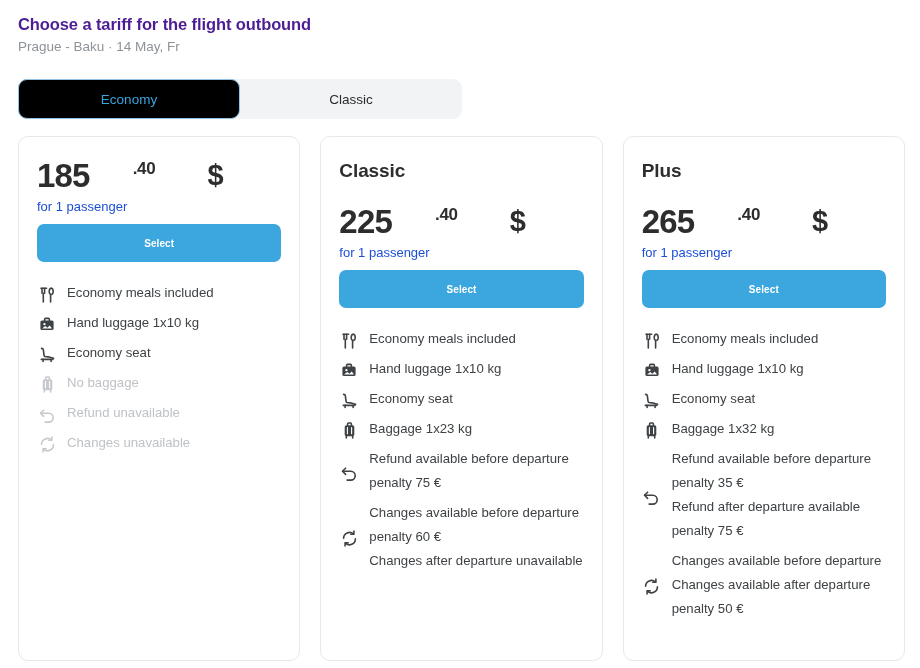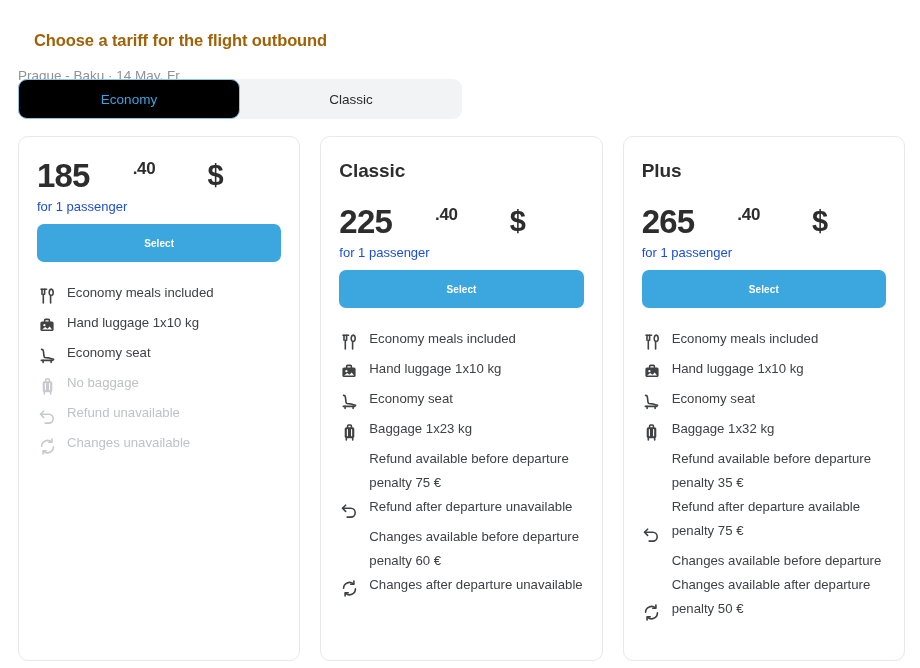--- a/index.html
+++ b/index.html
@@ -19,24 +19,24 @@
     height: 668px;
     overflow: hidden;
     background: #fff;
   }
 
   
   .header { padding: 14px 0 0 18px; }
   .page-title {
     font-size: 16.5px;
     font-weight: bold;
-    color: #a16207;
+    color: #4c1d95;
     letter-spacing: -0.1px;
     line-height: 20px;
-    margin: 16px;
+    margin: 0;
   }
   .page-subtitle {
     font-size: 13.5px;
     color: #8e9398;
     line-height: 19px;
     margin-top: 3px;
   }
 
   
   .tabs {
@@ -151,21 +151,21 @@
   
   .features {
     list-style: none;
     margin: 0;
     padding: 0;
     display: flex;
     flex-direction: column;
   }
   .feature {
     display: flex;
-    align-items: flex-end;
+    align-items: center;
     margin-bottom: 9px;
   }
   .feature .ficon {
     flex: 0 0 20px;
     width: 20px;
     height: 18px;
     margin-right: 10px;
     display: flex;
     align-items: center;
     justify-content: center;
@@ -359,21 +359,20 @@
           </li>
           <li class="feature">
             <span class="ficon">
               <svg width="17" height="16" viewBox="0 0 17 16">
                 <path d="M4.6 3.2L1.5 6.3l3.1 3.1" stroke="currentColor" fill="none" stroke-width="1.6" stroke-linecap="round" stroke-linejoin="round"></path>
                 <path d="M1.7 6.3h8.1a4.4 4.4 0 0 1 0 8.8H6.1" stroke="currentColor" fill="none" stroke-width="1.6" stroke-linecap="round" stroke-linejoin="round"></path>
               </svg>
             </span>
             <span class="ftext">
               <span class="sub">Refund available before departure penalty 75 €</span>
-              <span class="sub">Refund after departure unavailable</span>
             </span>
           </li>
           <li class="feature">
             <span class="ficon">
               <svg width="17" height="17" viewBox="0 0 17 17">
                 <path d="M2.6 8.3a5.9 5.9 0 0 1 9.9-4.3" stroke="currentColor" fill="none" stroke-width="1.6" stroke-linecap="round" stroke-linejoin="round"></path>
                 <path d="M14.4 8.9a5.9 5.9 0 0 1-9.9 4.3" stroke="currentColor" fill="none" stroke-width="1.6" stroke-linecap="round" stroke-linejoin="round"></path>
                 <path d="M12.9 1.1v3.1h-3.1" stroke="currentColor" fill="none" stroke-width="1.6" stroke-linecap="round" stroke-linejoin="round"></path>
                 <path d="M4.1 15.9v-3.1h3.1" stroke="currentColor" fill="none" stroke-width="1.6" stroke-linecap="round" stroke-linejoin="round"></path>
               </svg>

